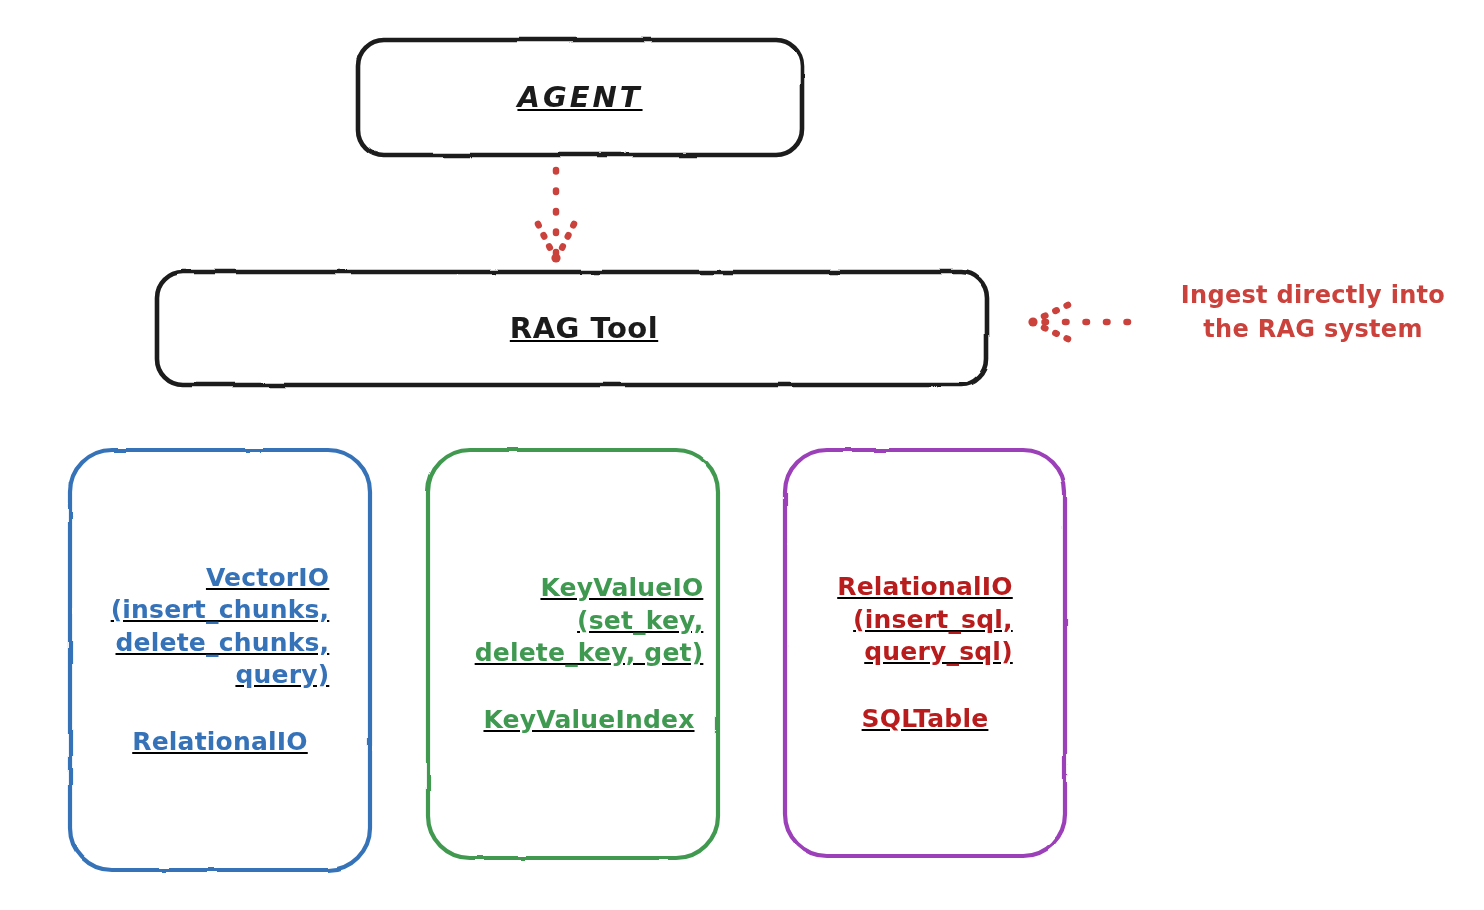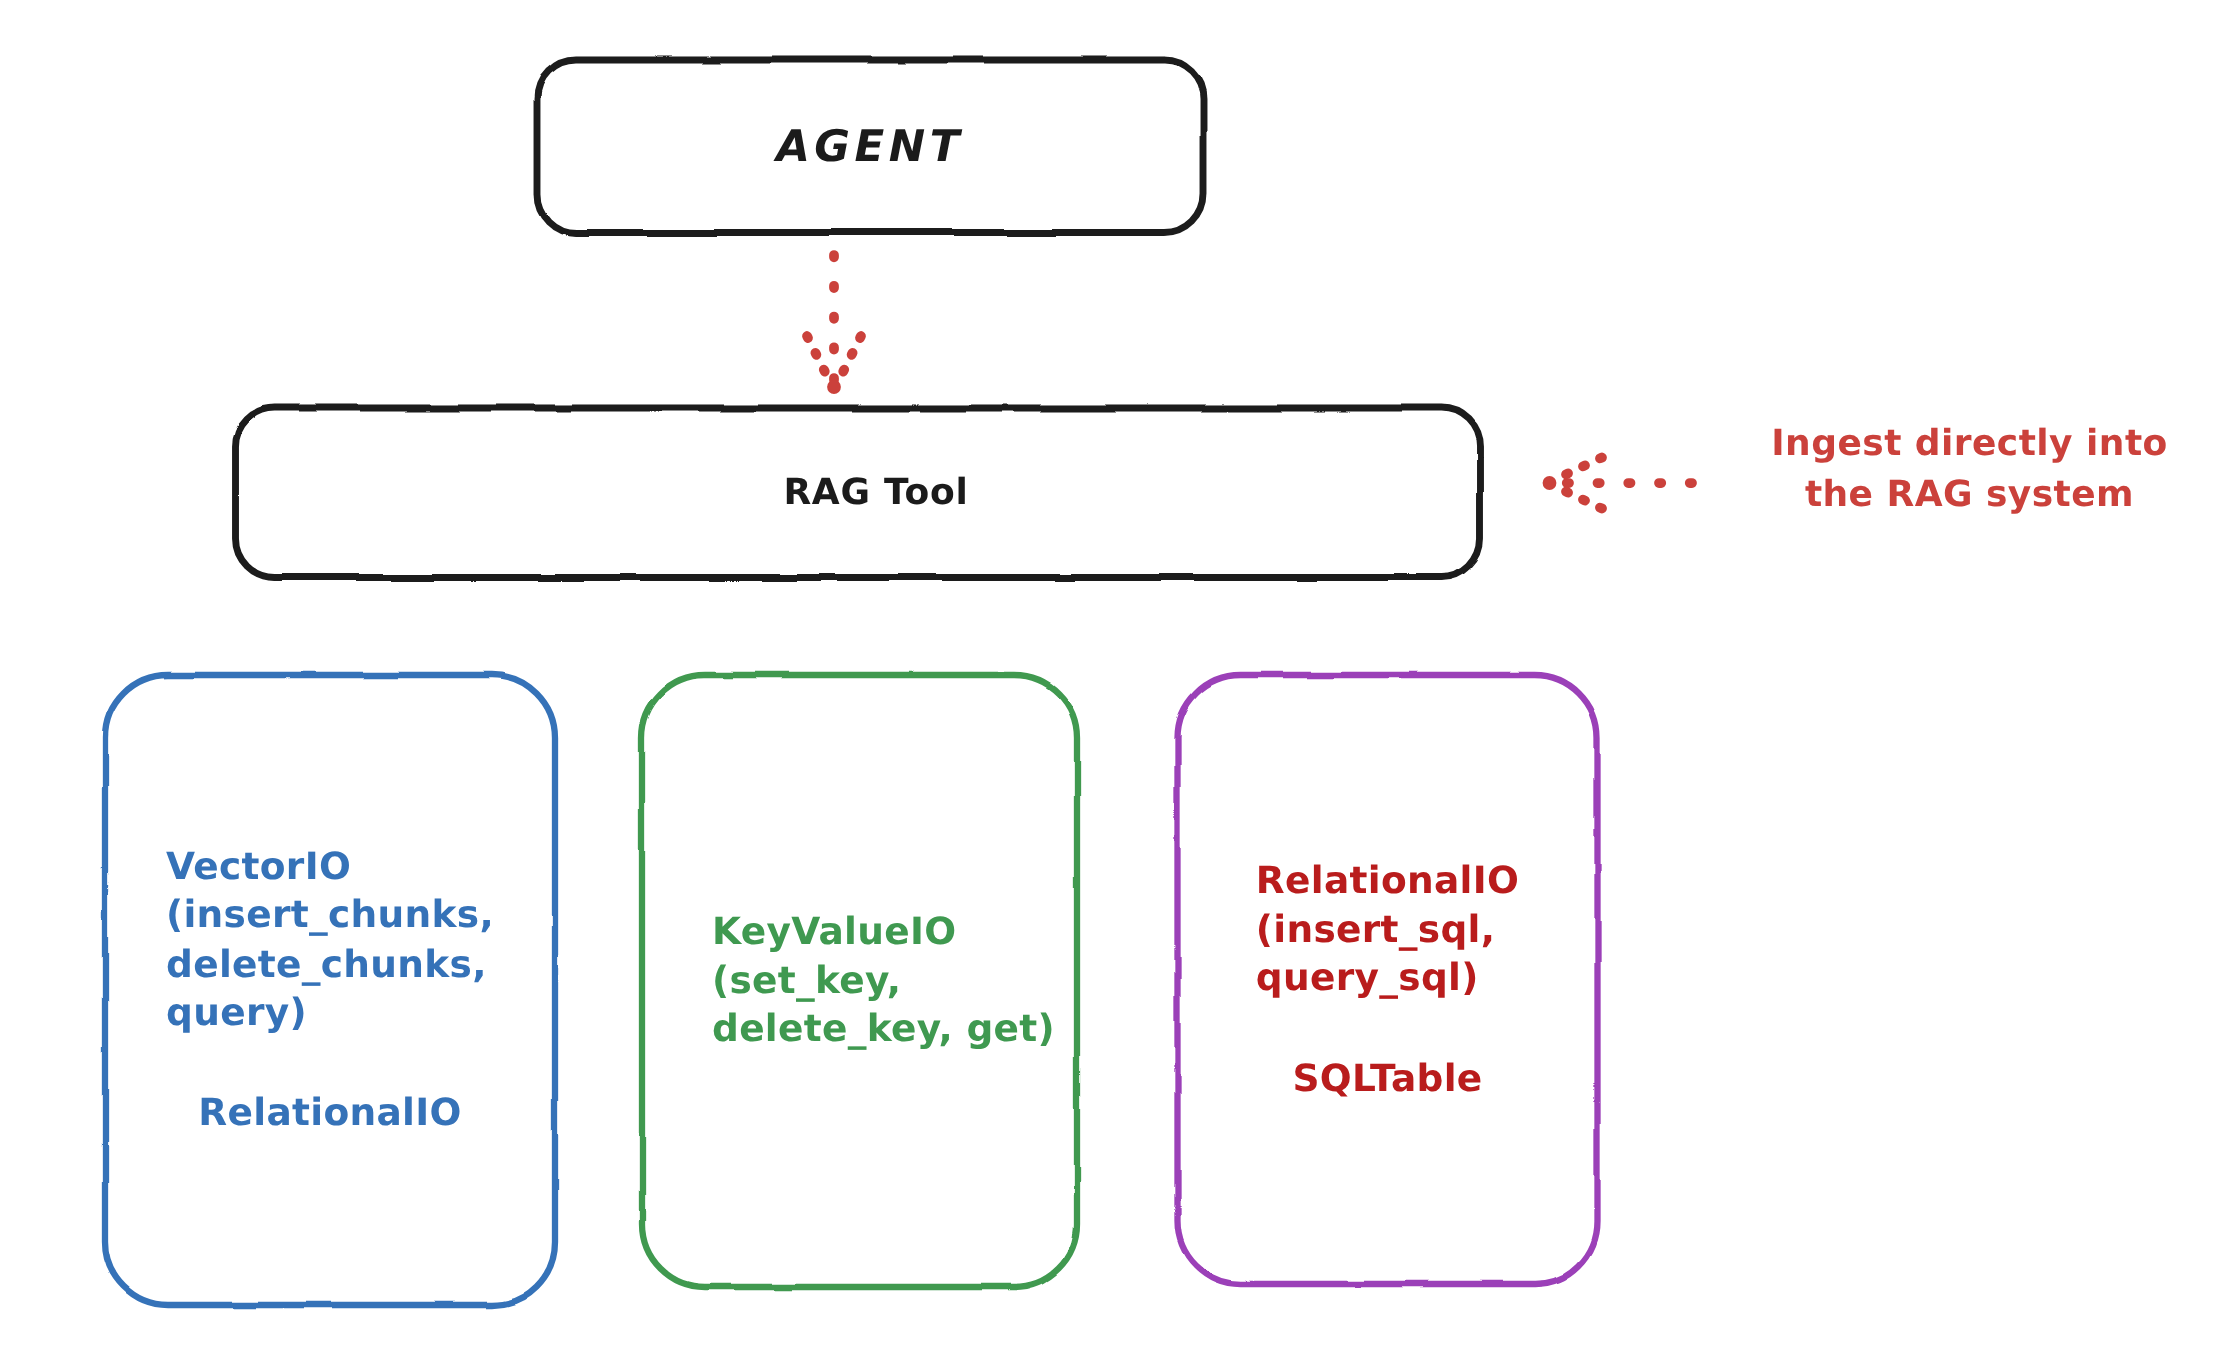--- a/index.html
+++ b/index.html
@@ -26,21 +26,22 @@
     height: 910px;
     pointer-events: none;
   }
   .node {
     position: absolute;
     box-sizing: border-box;
     display: flex;
     flex-direction: column;
     align-items: center;
     justify-content: center;
-    text-align: left;
+    text-align: right;
+    text-decoration: underline;
   }
 
   
   .node-agent {
     left: 358px;
     top: 40px;
     width: 444px;
     height: 115px;
   }
   .node-ragtool {
@@ -55,21 +56,21 @@
     font-weight: 600;
     letter-spacing: 0.5px;
     line-height: 1.15;
   }
   .label-agent {
     font-size: 29px;
     font-style: italic;
     letter-spacing: 3px;
   }
   .label-ragtool {
-    font-size: 24px;
+    font-size: 29px;
     letter-spacing: 0.5px;
     margin-left: 24px;
   }
 
   
   .node-vector {
     left: 70px;
     top: 450px;
     width: 300px;
     height: 420px;
@@ -185,20 +186,21 @@
 (insert_chunks,
 delete_chunks,
 query)</div>
     <div class="box-text c-blue secondary">RelationalIO</div>
   </div>
 
   <div class="node node-keyvalue">
     <div class="box-text c-green">KeyValueIO
 (set_key,
 delete_key, get)</div>
+    <div class="box-text c-green secondary">KeyValueIndex</div>
   </div>
 
   <div class="node node-relational">
     <div class="box-text c-purple">RelationalIO
 (insert_sql,
 query_sql)</div>
     <div class="box-text c-purple secondary">SQLTable</div>
   </div>
 
   <div class="annotation">Ingest directly into

